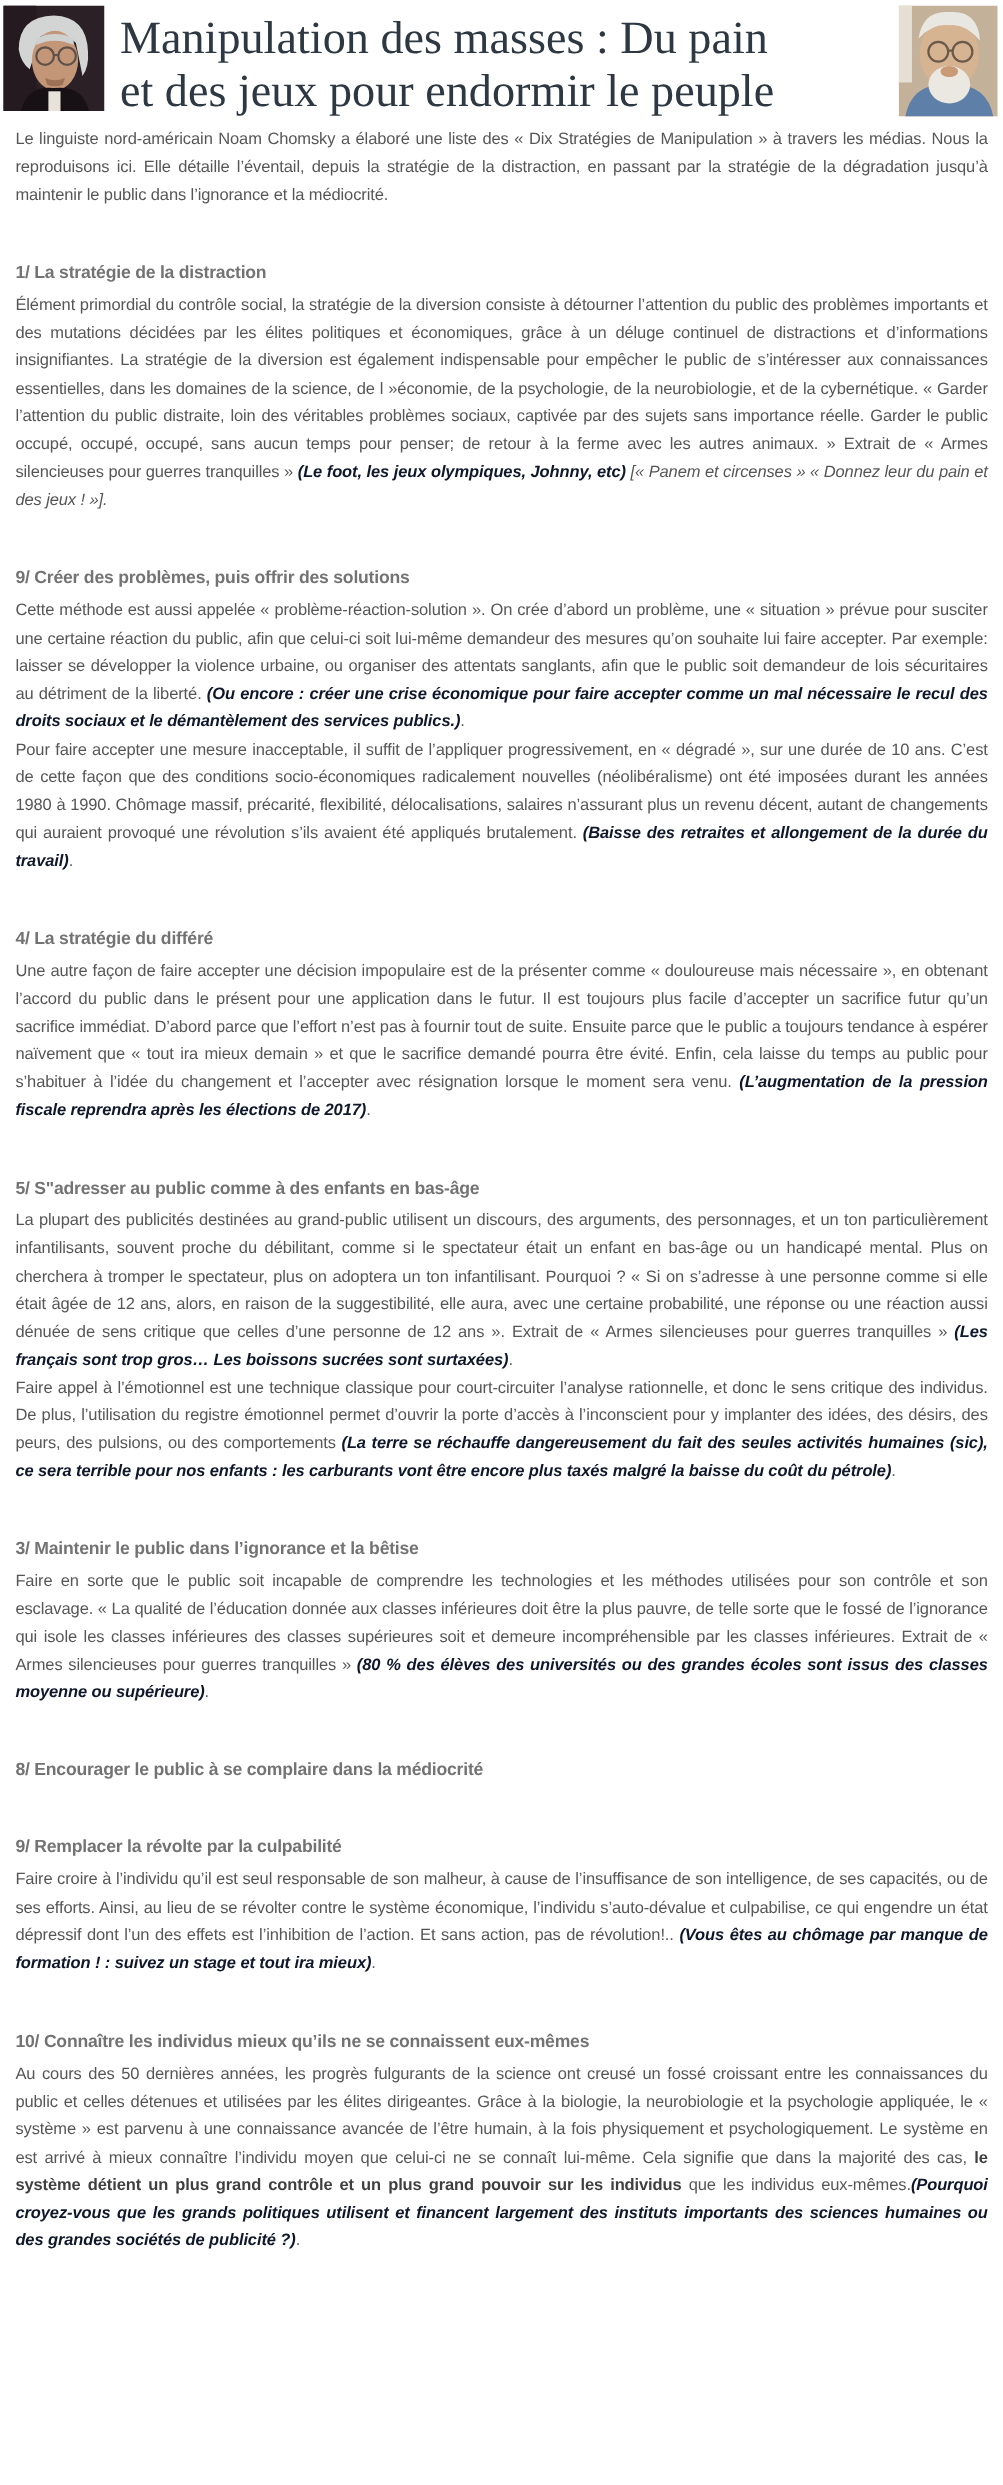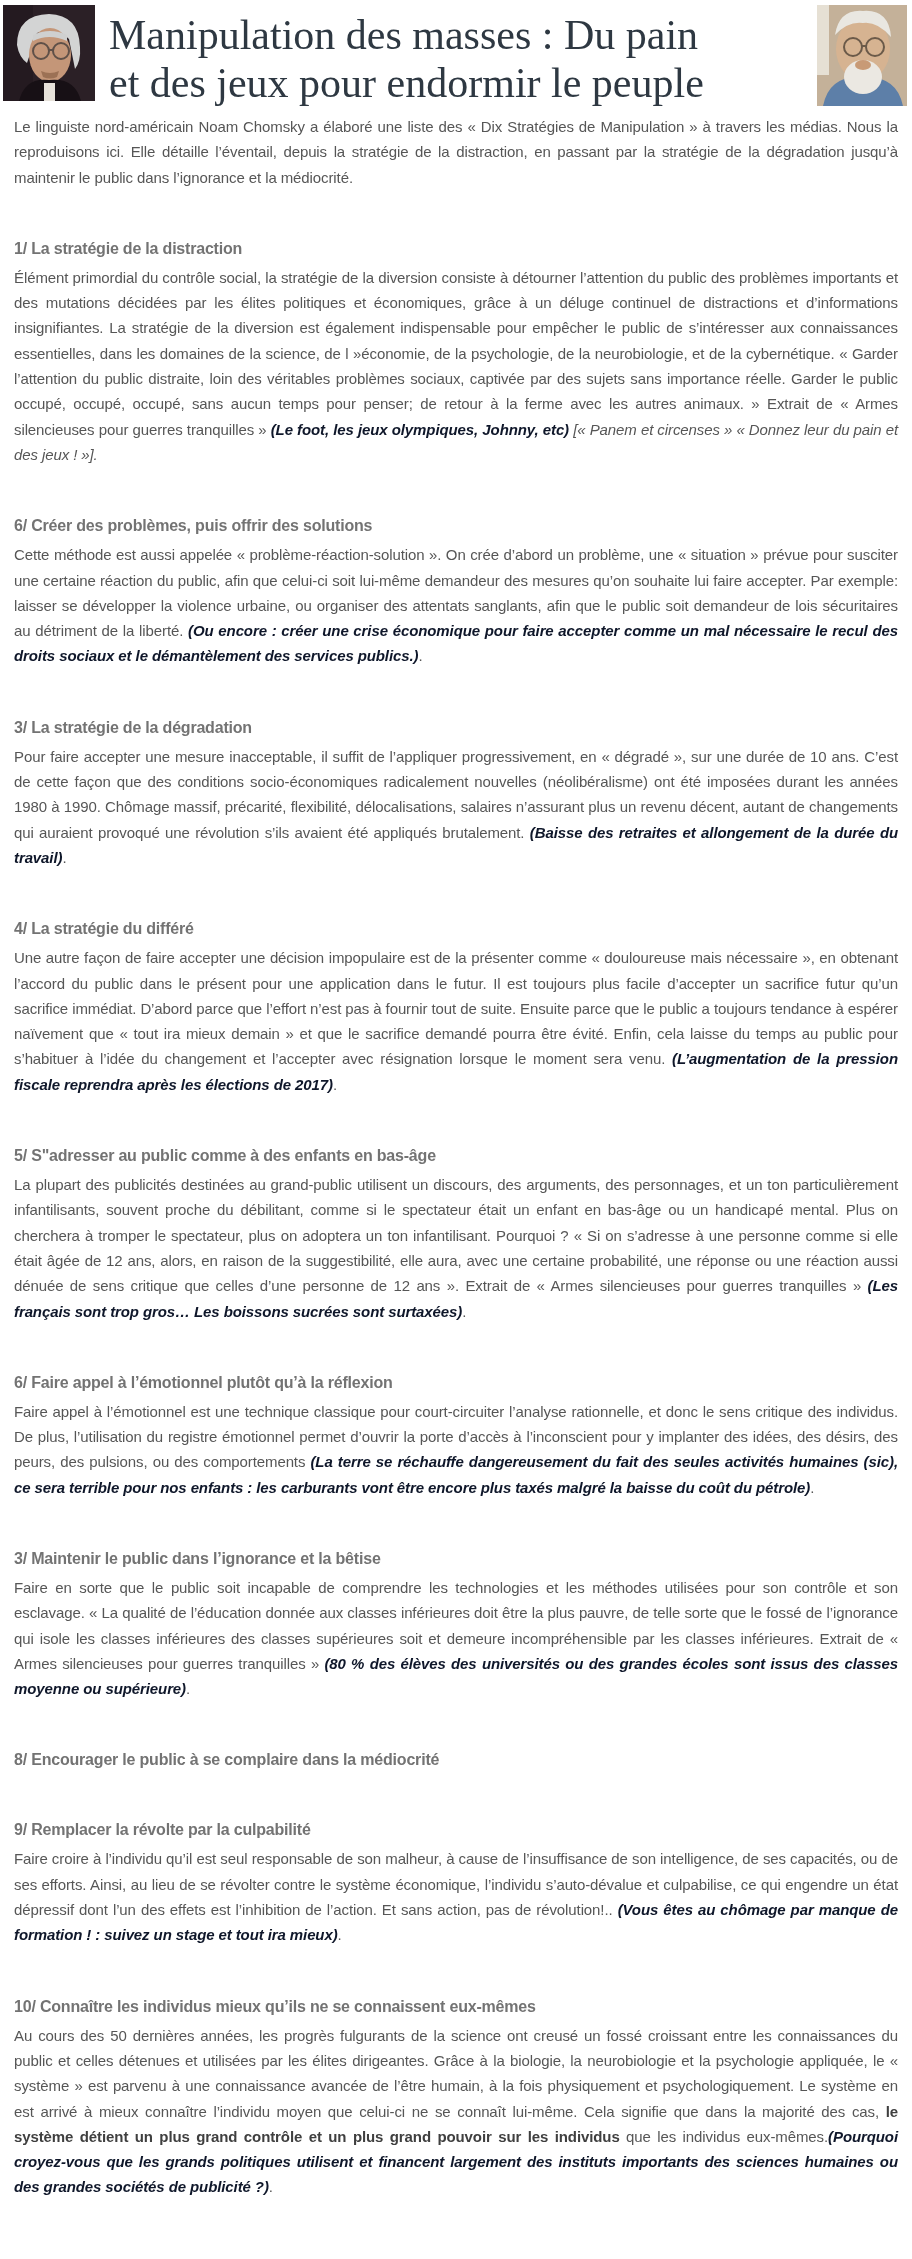--- a/index.html
+++ b/index.html
@@ -106,41 +106,39 @@
 
   <div class="content">
     <p class="intro">Le linguiste nord-américain Noam Chomsky a élaboré une liste des « Dix Stratégies de Manipulation » à travers les médias. Nous la reproduisons ici. Elle détaille l’éventail, depuis la stratégie de la distraction, en passant par la stratégie de la dégradation jusqu’à maintenir le public dans l’ignorance et la médiocrité.</p>
     <main id="sections">
     <section class="strategy">
       <h2 class="s-heading">1/ La stratégie de la distraction</h2>
       <p class="s-body"><span class="part-normal">Élément primordial du contrôle social, la stratégie de la diversion consiste à détourner l’attention du public des problèmes importants et des mutations décidées par les élites politiques et économiques, grâce à un déluge continuel de distractions et d’informations insignifiantes. La stratégie de la diversion est également indispensable pour empêcher le public de s’intéresser aux connaissances essentielles, dans les domaines de la science, de l »économie, de la psychologie, de la neurobiologie, et de la cybernétique. « Garder l’attention du public distraite, loin des véritables problèmes sociaux, captivée par des sujets sans importance réelle. Garder le public occupé, occupé, occupé, sans aucun temps pour penser; de retour à la ferme avec les autres animaux. » Extrait de « Armes silencieuses pour guerres tranquilles » </span><span class="part-red">(Le foot, les jeux olympiques, Johnny, etc)</span><span class="part-italic"> [« Panem et circenses » « Donnez leur du pain et des jeux ! »].</span></p>
     </section>
 
     <section class="strategy">
-      <h2 class="s-heading">6/ Créer des problèmes, puis offrir des solutions</h2>
+      <h2 class="s-heading">9/ Créer des problèmes, puis offrir des solutions</h2>
       <p class="s-body"><span class="part-normal">Cette méthode est aussi appelée « problème-réaction-solution ». On crée d’abord un problème, une « situation » prévue pour susciter une certaine réaction du public, afin que celui-ci soit lui-même demandeur des mesures qu’on souhaite lui faire accepter. Par exemple: laisser se développer la violence urbaine, ou organiser des attentats sanglants, afin que le public soit demandeur de lois sécuritaires au détriment de la liberté. </span><span class="part-red">(Ou encore : créer une crise économique pour faire accepter comme un mal nécessaire le recul des droits sociaux et le démantèlement des services publics.)</span><span class="part-normal">.</span></p>
     </section>
 
     <section class="strategy">
-      <h2 class="s-heading">3/ La stratégie de la dégradation</h2>
       <p class="s-body"><span class="part-normal">Pour faire accepter une mesure inacceptable, il suffit de l’appliquer progressivement, en « dégradé », sur une durée de 10 ans. C’est de cette façon que des conditions socio-économiques radicalement nouvelles (néolibéralisme) ont été imposées durant les années 1980 à 1990. Chômage massif, précarité, flexibilité, délocalisations, salaires n’assurant plus un revenu décent, autant de changements qui auraient provoqué une révolution s’ils avaient été appliqués brutalement. </span><span class="part-red">(Baisse des retraites et allongement de la durée du travail)</span><span class="part-normal">.</span></p>
     </section>
 
     <section class="strategy">
       <h2 class="s-heading">4/ La stratégie du différé</h2>
       <p class="s-body"><span class="part-normal">Une autre façon de faire accepter une décision impopulaire est de la présenter comme « douloureuse mais nécessaire », en obtenant l’accord du public dans le présent pour une application dans le futur. Il est toujours plus facile d’accepter un sacrifice futur qu’un sacrifice immédiat. D’abord parce que l’effort n’est pas à fournir tout de suite. Ensuite parce que le public a toujours tendance à espérer naïvement que « tout ira mieux demain » et que le sacrifice demandé pourra être évité. Enfin, cela laisse du temps au public pour s’habituer à l’idée du changement et l’accepter avec résignation lorsque le moment sera venu. </span><span class="part-red">(L’augmentation de la pression fiscale reprendra après les élections de 2017)</span><span class="part-normal">.</span></p>
     </section>
 
     <section class="strategy">
       <h2 class="s-heading">5/ S"adresser au public comme à des enfants en bas-âge</h2>
       <p class="s-body"><span class="part-normal">La plupart des publicités destinées au grand-public utilisent un discours, des arguments, des personnages, et un ton particulièrement infantilisants, souvent proche du débilitant, comme si le spectateur était un enfant en bas-âge ou un handicapé mental. Plus on cherchera à tromper le spectateur, plus on adoptera un ton infantilisant. Pourquoi ? « Si on s’adresse à une personne comme si elle était âgée de 12 ans, alors, en raison de la suggestibilité, elle aura, avec une certaine probabilité, une réponse ou une réaction aussi dénuée de sens critique que celles d’une personne de 12 ans ». Extrait de « Armes silencieuses pour guerres tranquilles » </span><span class="part-red">(Les français sont trop gros… Les boissons sucrées sont surtaxées)</span><span class="part-normal">.</span></p>
     </section>
 
     <section class="strategy">
-      <h2 class="s-heading">6/ Faire appel à l’émotionnel plutôt qu’à la réflexion</h2>
       <p class="s-body"><span class="part-normal">Faire appel à l’émotionnel est une technique classique pour court-circuiter l’analyse rationnelle, et donc le sens critique des individus. De plus, l’utilisation du registre émotionnel permet d’ouvrir la porte d’accès à l’inconscient pour y implanter des idées, des désirs, des peurs, des pulsions, ou des comportements </span><span class="part-red">(La terre se réchauffe dangereusement du fait des seules activités humaines (sic), ce sera terrible pour nos enfants : les carburants vont être encore plus taxés malgré la baisse du coût du pétrole)</span><span class="part-normal">.</span></p>
     </section>
 
     <section class="strategy">
       <h2 class="s-heading">3/ Maintenir le public dans l’ignorance et la bêtise</h2>
       <p class="s-body"><span class="part-normal">Faire en sorte que le public soit incapable de comprendre les technologies et les méthodes utilisées pour son contrôle et son esclavage. « La qualité de l’éducation donnée aux classes inférieures doit être la plus pauvre, de telle sorte que le fossé de l’ignorance qui isole les classes inférieures des classes supérieures soit et demeure incompréhensible par les classes inférieures. Extrait de « Armes silencieuses pour guerres tranquilles » </span><span class="part-red">(80 % des élèves des universités ou des grandes écoles sont issus des classes moyenne ou supérieure)</span><span class="part-normal">.</span></p>
     </section>
 
     <section class="strategy">
       <h2 class="s-heading">8/ Encourager le public à se complaire dans la médiocrité</h2>

